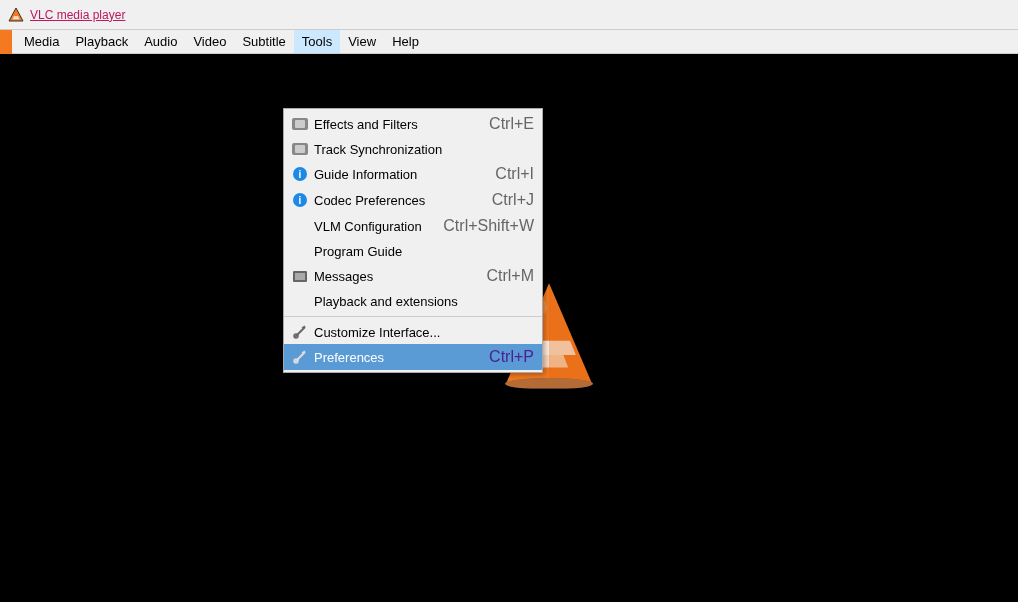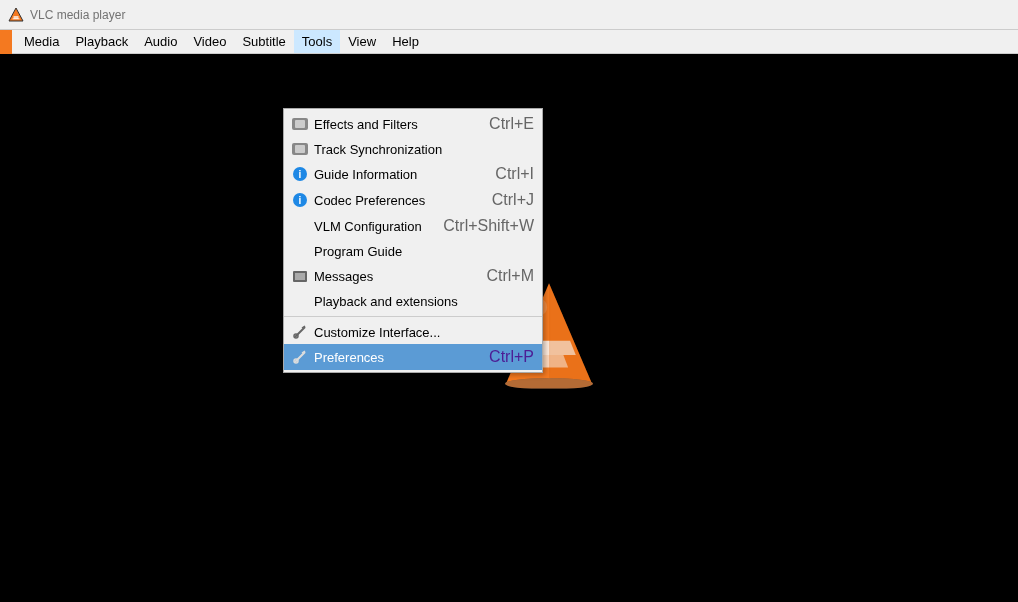--- a/index.html
+++ b/index.html
@@ -21,21 +21,22 @@
       padding: 0 8px;
       gap: 6px;
       border-bottom: 1px solid #ccc;
     }
     .title-bar-icon {
       width: 16px;
       height: 16px;
     }
     .title-bar-text {
       font-size: 12px;
-      color: #737373;
+      color: #be185d;
+      text-decoration: underline;
     }
 
     
     .menu-bar {
       background: #f0f0f0;
       height: 24px;
       display: flex;
       align-items: center;
       padding: 0 4px;
       border-bottom: 1px solid #ccc;

